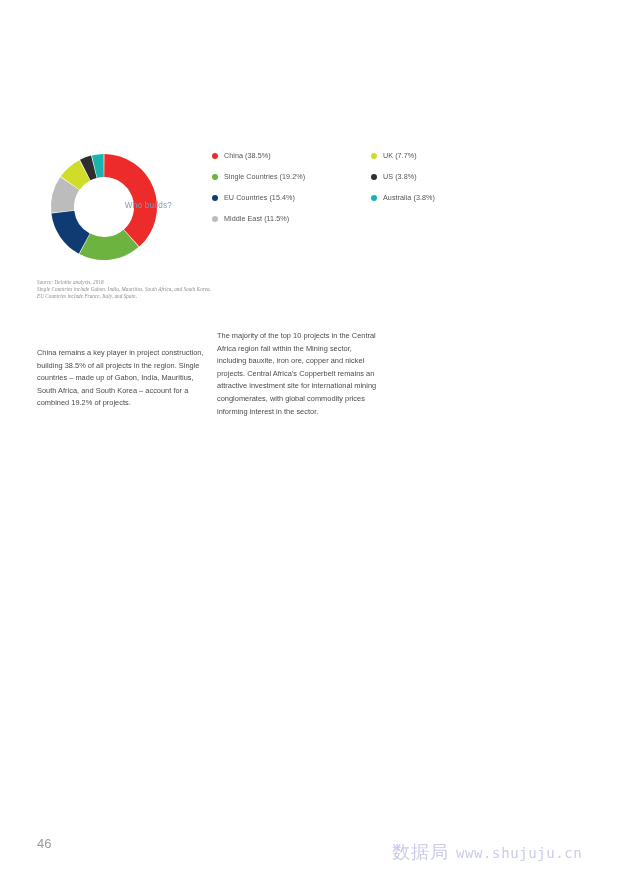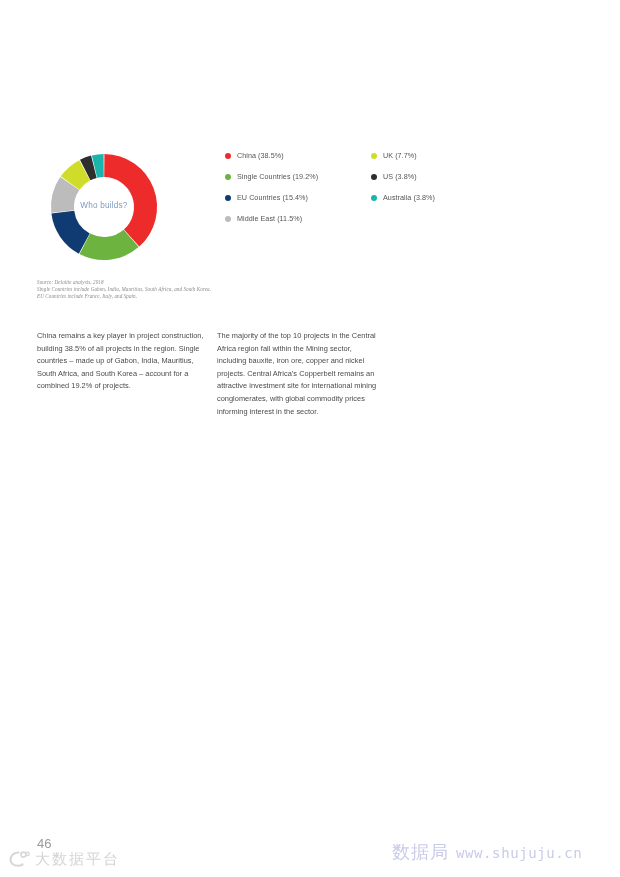--- a/index.html
+++ b/index.html
@@ -57,21 +57,21 @@
     left: 0;
     top: 0;
     width: 136px;
     height: 136px;
   }
   .donut-center-label {
     position: absolute;
     left: 0;
     top: 62px;
     width: 136px;
-    text-align: center;
+    text-align: right;
     font-size: 8.2px;
     color: #7d9bc1;
     letter-spacing: 0.2px;
   }
 
   
   .source-note {
     position: absolute;
     left: 37px;
     top: 279px;
@@ -88,21 +88,21 @@
   .legend {
     position: absolute;
     left: 209px;
     top: 145px;
     width: 280px;
   }
   .legend-col {
     position: absolute;
     top: 0;
   }
-  .legend-col.left  { left: 16px; }
+  .legend-col.left  { left: 3px; }
   .legend-col.right { left: 162px; }
   .legend-item {
     display: flex;
     align-items: center;
     height: 21px;
   }
   .legend-dot {
     width: 6px;
     height: 6px;
     border-radius: 50%;
@@ -117,21 +117,21 @@
   }
 
   
   .body-col {
     position: absolute;
     font-size: 7.4px;
     line-height: 12.6px;
     color: #4a4a4a;
     letter-spacing: 0.02px;
   }
-  .body-col.left  { left: 37px;  top: 330px; width: 175px; }
+  .body-col.left  { left: 37px;  top: 347px; width: 175px; }
   .body-col.right { left: 217px; top: 330px; width: 165px; }
 
   
   .page-number {
     position: absolute;
     left: 37px;
     top: 836px;
     font-size: 13px;
     color: #9a9a9a;
   }
@@ -243,22 +243,14 @@
 
   <div class="body-col left">China remains a key player in project construction, building 38.5% of all projects in the region. Single countries – made up of Gabon, India, Mauritius, South Africa, and South Korea – account for a combined 19.2% of projects.</div>
   <div class="body-col right">The majority of the top 10 projects in the Central Africa region fall within the Mining sector, including bauxite, iron ore, copper and nickel projects. Central Africa’s Copperbelt remains an attractive investment site for international mining conglomerates, with global commodity prices informing interest in the sector.</div>
 
   <div class="page-number">46</div>
 
   <div class="watermark-url">
     <span class="wm-cn">数据局</span><span class="wm-ascii">www.shujuju.cn</span>
   </div>
 
-  <div class="watermark-logo">
-    <svg class="wm-mark" viewBox="0 0 22 20">
-      <path d="M10.5 3.5 C5.5 3.5 2.5 7 2.5 10.5 C2.5 14 5.5 16.8 10 16.8 C12 16.8 13.6 16.2 14.6 15.4" fill="none" stroke="#d7d7db" stroke-width="2.1" stroke-linecap="round"></path>
-      <circle cx="15.4" cy="5.6" r="2.5" fill="none" stroke="#d7d7db" stroke-width="1.6"></circle>
-      <circle cx="19.4" cy="5.0" r="1.7" fill="none" stroke="#d7d7db" stroke-width="1.4"></circle>
-    </svg>
-    <span class="wm-text">大数据平台</span>
-  </div>
 
 </div>
 
 </body></html>

